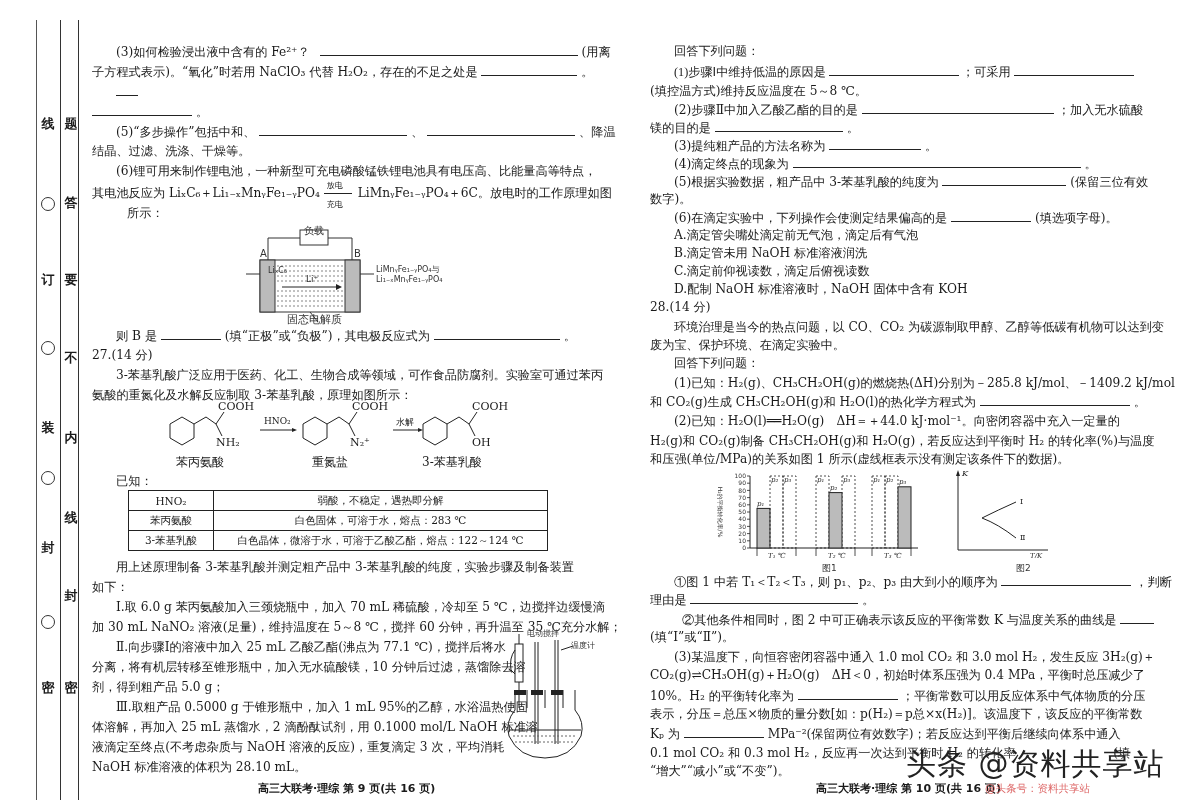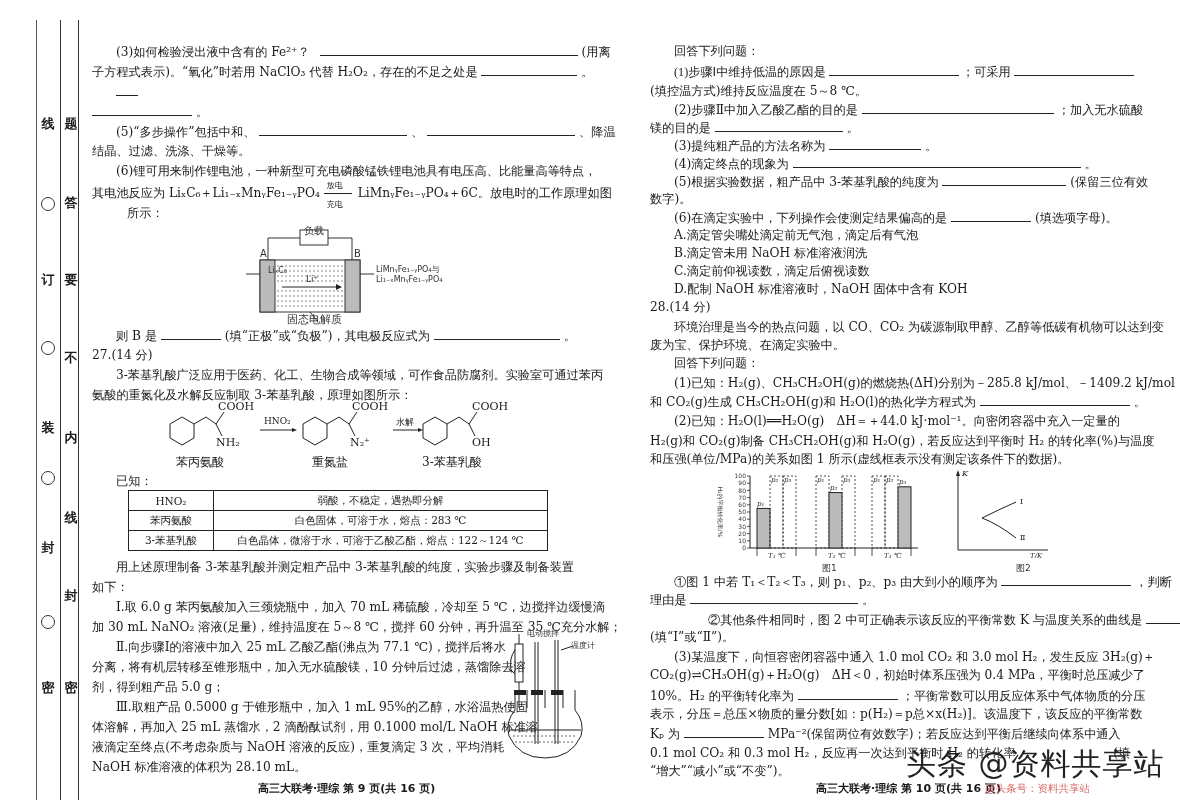--- a/index.html
+++ b/index.html
@@ -375,21 +375,21 @@
   <div class="line" style="left:674px;top:572px;">
     <span>①图 1 中若 T₁＜T₂＜T₃，则 p₁、p₂、p₃ 由大到小的顺序为</span>
     <span class="blank" style="width:130px;"></span>
     <span>，判断</span>
   </div>
   <div class="line" style="left:650px;top:590px;">
     <span>理由是</span>
     <span class="blank" style="width:168px;"></span>
     <span>。</span>
   </div>
-  <div class="line" style="left:708px;top:610px;">
+  <div class="line" style="left:682px;top:610px;">
     <span>②其他条件相同时，图 2 中可正确表示该反应的平衡常数 K 与温度关系的曲线是</span>
     <span class="blank" style="width:34px;"></span>
   </div>
   <div class="line" style="left:650px;top:628px;">(填“Ⅰ”或“Ⅱ”)。</div>
   <div class="line" style="left:674px;top:648px;">(3)某温度下，向恒容密闭容器中通入 1.0 mol CO₂ 和 3.0 mol H₂，发生反应 3H₂(g)＋</div>
   <div class="line" style="left:650px;top:666px;text-align:right;">CO₂(g)⇌CH₃OH(g)＋H₂O(g)　ΔH＜0，初始时体系压强为 0.4 MPa，平衡时总压减少了</div>
   <div class="line" style="left:650px;top:686px;">
     <span>10%。H₂ 的平衡转化率为</span>
     <span class="blank" style="width:100px;"></span>
     <span>；平衡常数可以用反应体系中气体物质的分压</span>

